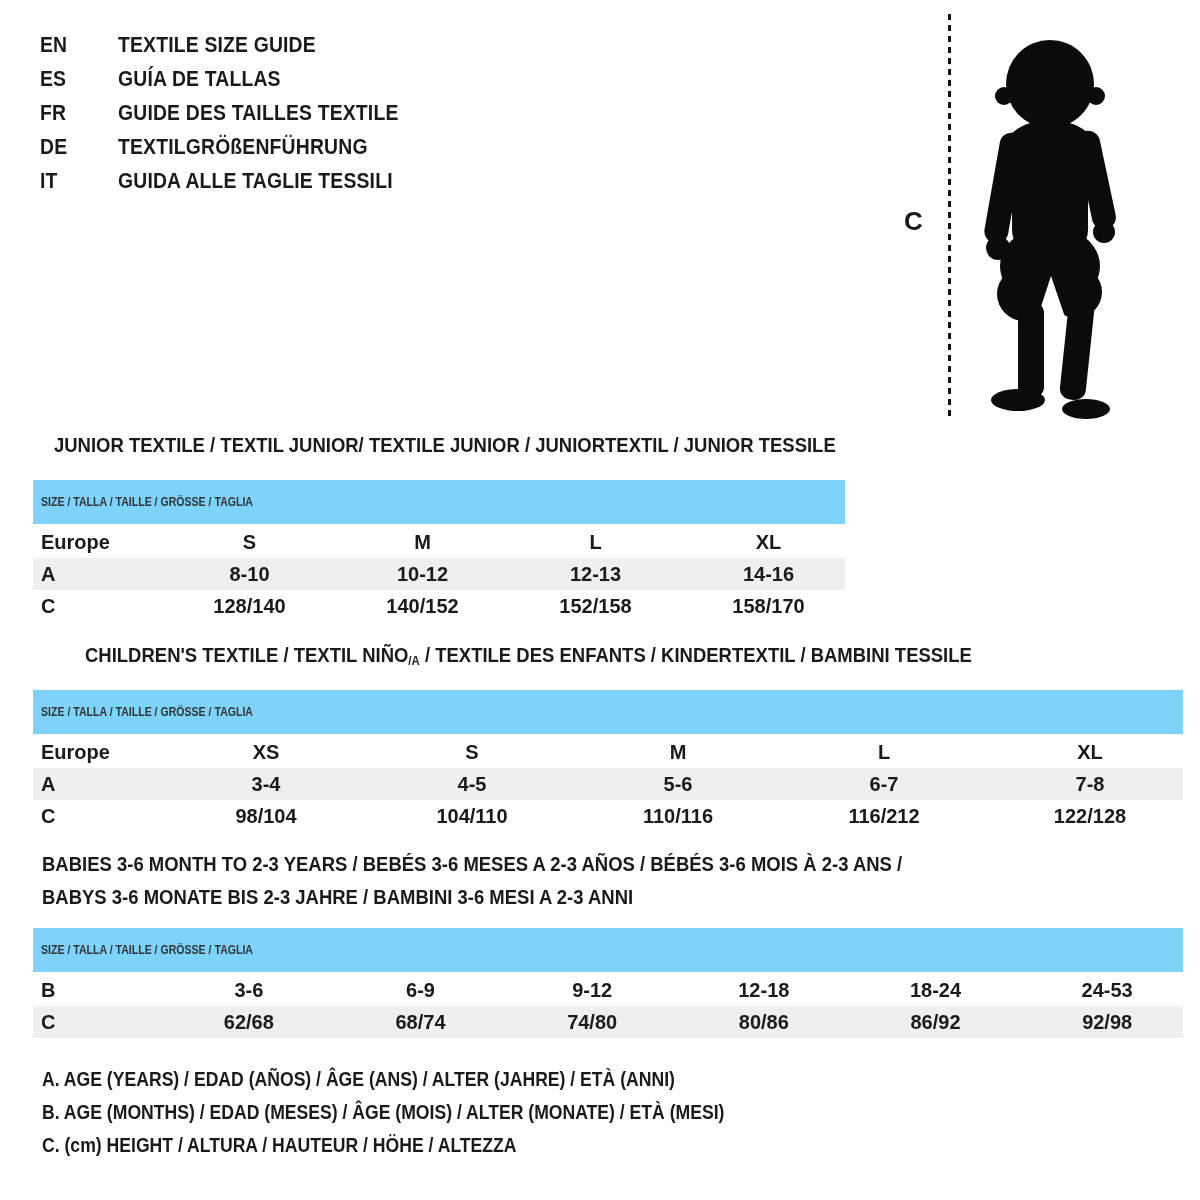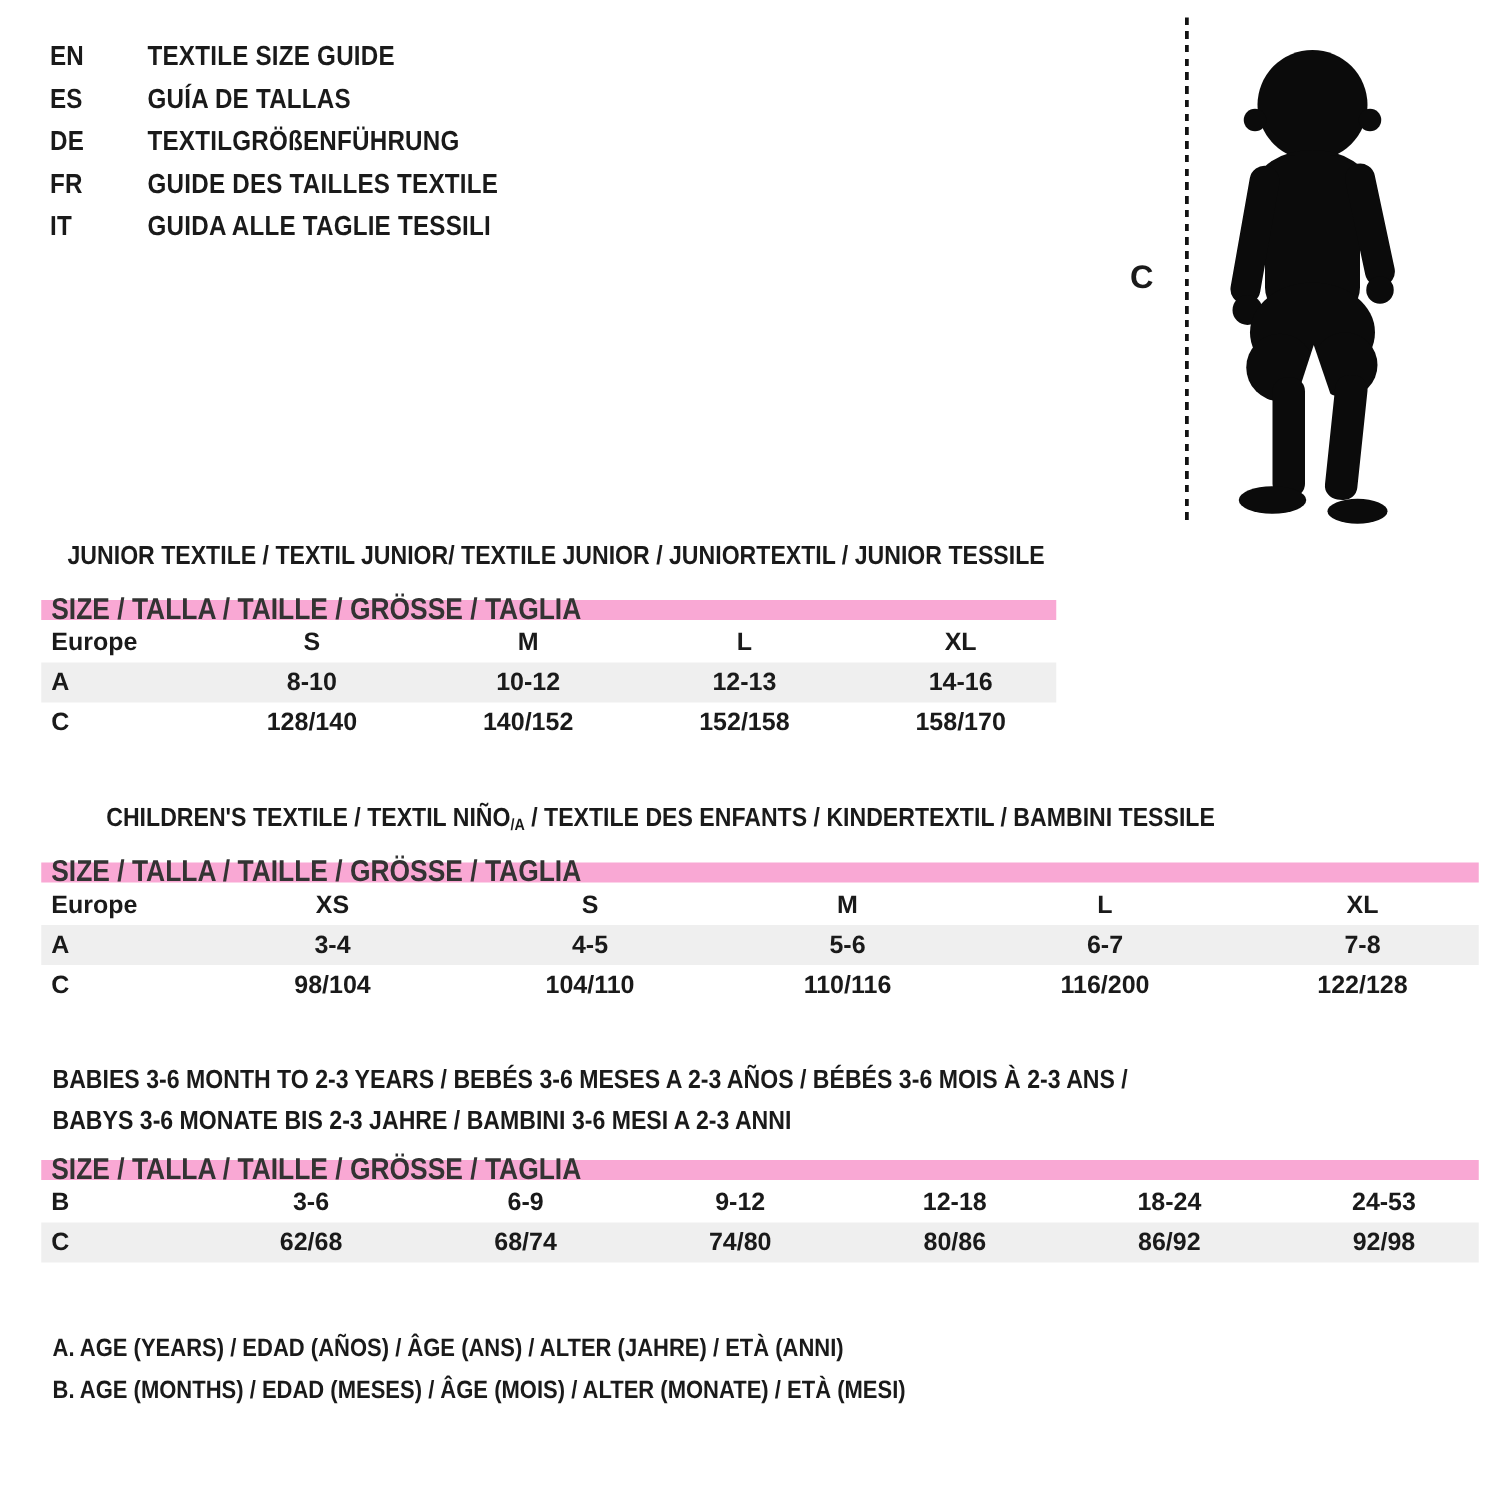--- a/index.html
+++ b/index.html
@@ -33,23 +33,23 @@
   #children-heading { top:643px;margin-left:43px; }
   #babies-heading { top:847px; line-height:33px; }
   .sub { font-size:13px; vertical-align:-3px; }
 
   
   .size-table { position:absolute; left:33px; }
   #junior-table { top:480px; width:812px; }
   #children-table { top:690px; width:1150px; }
   #babies-table { top:928px; width:1150px; }
   .size-bar {
-    height:16px; background:#f9a8d4; color:#333333;
+    height:44px; background:#7dd3fc; color:#333333;
     display:flex; align-items:center; padding-left:8px;
-    font-size:24px; margin-bottom:2px;
+    font-size:12px; margin-bottom:2px;
   }
   .t-row { display:grid; align-items:center; height:32px; font-size:20px;gap:20px; }
   .cols-4 { grid-template-columns:120px repeat(4,1fr); }
   .cols-5 { grid-template-columns:120px repeat(5,1fr); }
   .cols-6 { grid-template-columns:120px repeat(6,1fr); }
   .t-row .lbl { padding-left:8px; text-align:left; }
   .t-row .val { text-align:center; }
   .alt { background:#efefef; }
 
   
@@ -61,26 +61,26 @@
 <div class="langs">
   <div class="lang-row">
     <span class="lang-code"><span class="cond">EN</span></span>
     <span class="cond">TEXTILE SIZE GUIDE</span>
   </div>
   <div class="lang-row">
     <span class="lang-code"><span class="cond">ES</span></span>
     <span class="cond">GUÍA DE TALLAS</span>
   </div>
   <div class="lang-row">
+    <span class="lang-code"><span class="cond">FR</span></span>
+    <span class="cond">GUIDE DES TAILLES TEXTILE</span>
+  </div>
+  <div class="lang-row">
     <span class="lang-code"><span class="cond">DE</span></span>
     <span class="cond">TEXTILGRÖßENFÜHRUNG</span>
-  </div>
-  <div class="lang-row">
-    <span class="lang-code"><span class="cond">FR</span></span>
-    <span class="cond">GUIDE DES TAILLES TEXTILE</span>
   </div>
   <div class="lang-row">
     <span class="lang-code"><span class="cond">IT</span></span>
     <span class="cond">GUIDA ALLE TAGLIE TESSILI</span>
   </div>
 </div>
 
 <div class="dash-line"></div>
 <div class="c-label">C</div>
 <svg class="baby-svg" width="180" height="400" viewBox="0 0 180 400" aria-hidden="true">
@@ -158,21 +158,21 @@
     <span class="val">4-5</span>
     <span class="val">5-6</span>
     <span class="val">6-7</span>
     <span class="val">7-8</span>
   </div>
   <div class="t-row cols-5">
     <span class="lbl">C</span>
     <span class="val">98/104</span>
     <span class="val">104/110</span>
     <span class="val">110/116</span>
-    <span class="val">116/200</span>
+    <span class="val">116/212</span>
     <span class="val">122/128</span>
   </div>
 </div>
 
 <div class="heading" id="babies-heading">
   <div><span class="cond">BABIES 3-6 MONTH TO 2-3 YEARS / BEBÉS 3-6 MESES A 2-3 AÑOS / BÉBÉS 3-6 MOIS À 2-3 ANS /</span></div>
   <div><span class="cond">BABYS 3-6 MONATE BIS 2-3 JAHRE / BAMBINI 3-6 MESI A 2-3 ANNI</span></div>
 </div>
 <div class="size-table" id="babies-table">
   <div class="size-bar">
@@ -194,13 +194,14 @@
     <span class="val">74/80</span>
     <span class="val">80/86</span>
     <span class="val">86/92</span>
     <span class="val">92/98</span>
   </div>
 </div>
 
 <div class="legend">
   <div><span class="cond">A. AGE (YEARS) / EDAD (AÑOS) / ÂGE (ANS) / ALTER (JAHRE) / ETÀ (ANNI)</span></div>
   <div><span class="cond">B. AGE (MONTHS) / EDAD (MESES) / ÂGE (MOIS) / ALTER (MONATE) / ETÀ (MESI)</span></div>
+  <div><span class="cond">C. (cm) HEIGHT / ALTURA / HAUTEUR / HÖHE / ALTEZZA</span></div>
 </div>
 
 </body></html>

